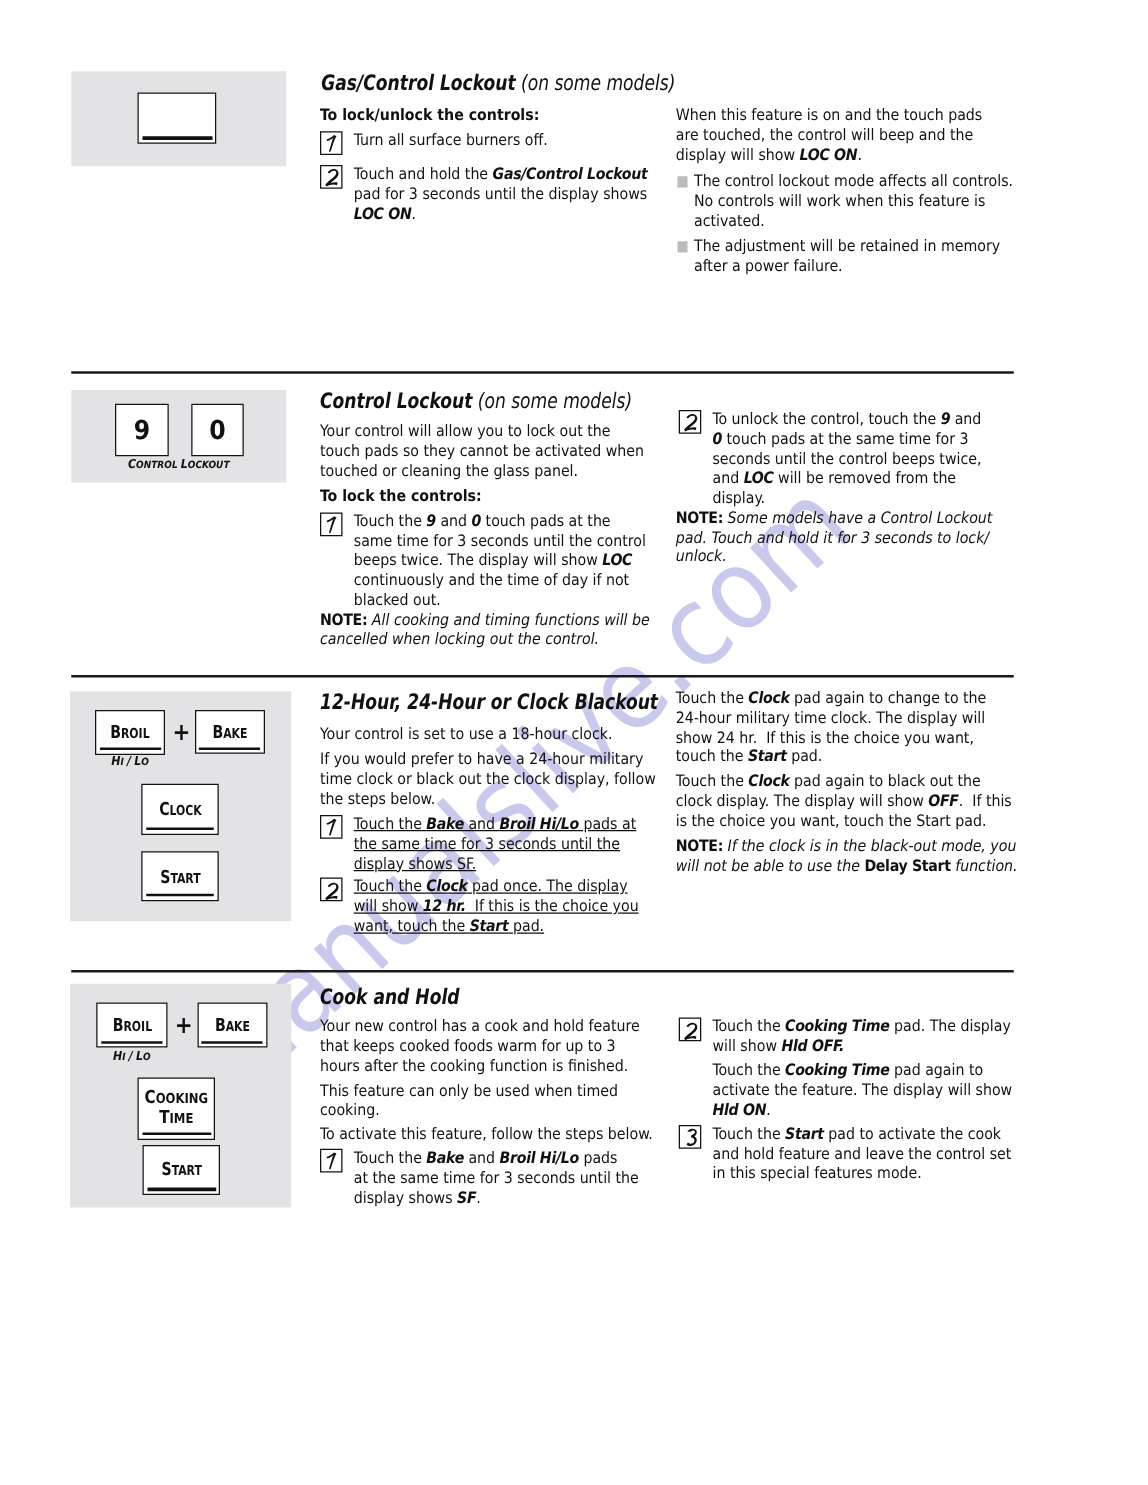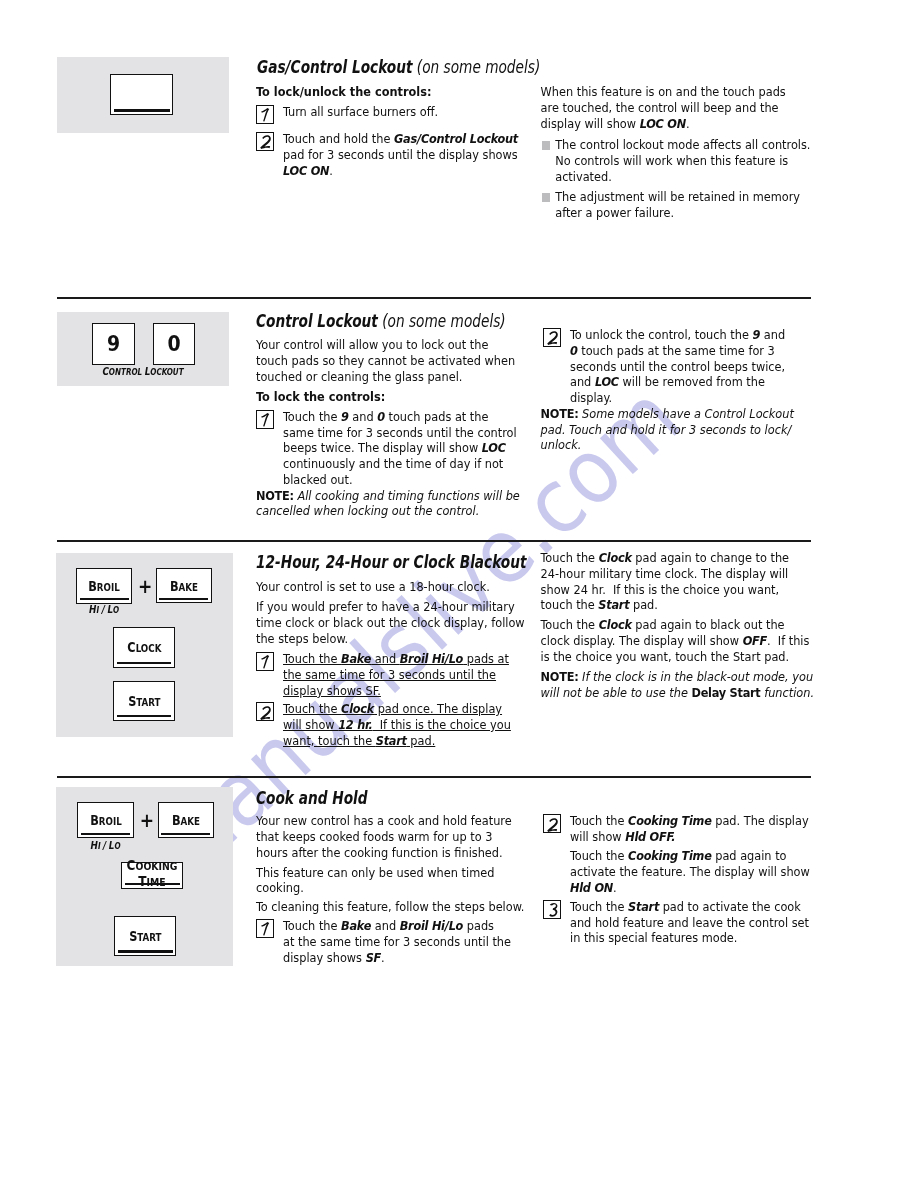--- a/index.html
+++ b/index.html
@@ -127,21 +127,21 @@
       <div class="pad" style="left:21.1px;top:15.9px;width:56.7px;height:36px">
         <span class="lbl sc"><span class="c">B</span><span class="s">ROIL</span></span>
         <div class="ul"></div>
       </div>
       <div class="plus" style="left:83.7px;top:24.5px">+</div>
       <div class="pad" style="left:101.7px;top:15.9px;width:56px;height:36px">
         <span class="lbl sc"><span class="c">B</span><span class="s">AKE</span></span>
         <div class="ul"></div>
       </div>
       <div class="cap sub" style="left:21.1px;top:53.0px;width:56.7px"><span class="c">H</span><span class="s">I</span><span class="s">&nbsp;</span><span class="c">/</span><span class="s">&nbsp;</span><span class="c">L</span><span class="s">O</span></div>
-      <div class="pad" style="left:65px;top:75.2px;width:62.1px;height:27px">
+      <div class="pad" style="left:54px;top:75.2px;width:62.1px;height:50px">
         <span class="lbl sc two">
             <div><span class="c">C</span><span class="s">OOKING</span></div>
             <div><span class="c">T</span><span class="s">IME</span></div>
           </span>
         <div class="ul"></div>
       </div>
       <div class="pad" style="left:58.2px;top:129px;width:62.1px;height:40.5px">
         <span class="lbl sc"><span class="c">S</span><span class="s">TART</span></span>
         <div class="ul"></div>
       </div>
@@ -223,21 +223,21 @@
           </span><span>Touch the <b>Clock</b> pad once. The display will show <b>12 hr.</b>&nbsp; If this is the choice you want, touch the <b>Start</b> pad.</span></div>
       </div>
     <div class="col colB" id="c2b" style="left:540.6px;top:550px;width:273.7px">
         <p>Touch the <b>Clock</b> pad again to change to the <span class="nb">24-hour</span> military time clock. The display will show 24 hr.&nbsp; If this is the choice you want, touch the <b>Start</b> pad.</p>
         <p>Touch the <b>Clock</b> pad again to black out the clock display. The display will show <b>OFF</b>.&nbsp; If this is the choice you want, touch the Start pad.</p>
         <p class="note"><b>NOTE:</b> If the clock is in the black-out mode, you will not be able to use the <b>Delay Start</b> function.</p>
       </div>
     <div class="col" id="c3a" style="left:256px;top:813px;width:270px">
         <p>Your new control has a cook and hold feature that keeps cooked foods warm for up to 3 hours after the cooking function is finished.</p>
         <p>This feature can only be used when timed cooking.</p>
-        <p style="margin-top:-2px">To cleaning this feature, follow the steps below.</p>
+        <p style="margin-top:-2px">To activate this feature, follow the steps below.</p>
         <div class="step" style="margin-top:-0.5px"><span class="num">
             <span class="glyph">
               <svg viewBox="0 0 100 100" width="16" height="16.8" aria-hidden="true">
                 <path d="M20 26 C34 22 46 14 58 4 L70 10 C62 22 58 34 54 46 L40 88 L32 86 L46 40 C48 30 52 22 56 16 C46 24 36 30 24 34 Z" fill="#111"></path>
               </svg>
             </span>
           </span><span>Touch the <b>Bake</b> and <b>Broil Hi/Lo</b> pads<br>at the same time for 3 seconds until the display shows <b>SF</b>.</span></div>
       </div>
     <div class="col colB" id="c3b" style="left:540.6px;top:813.3px;width:276.4px">
         <div class="step"><span class="num">

